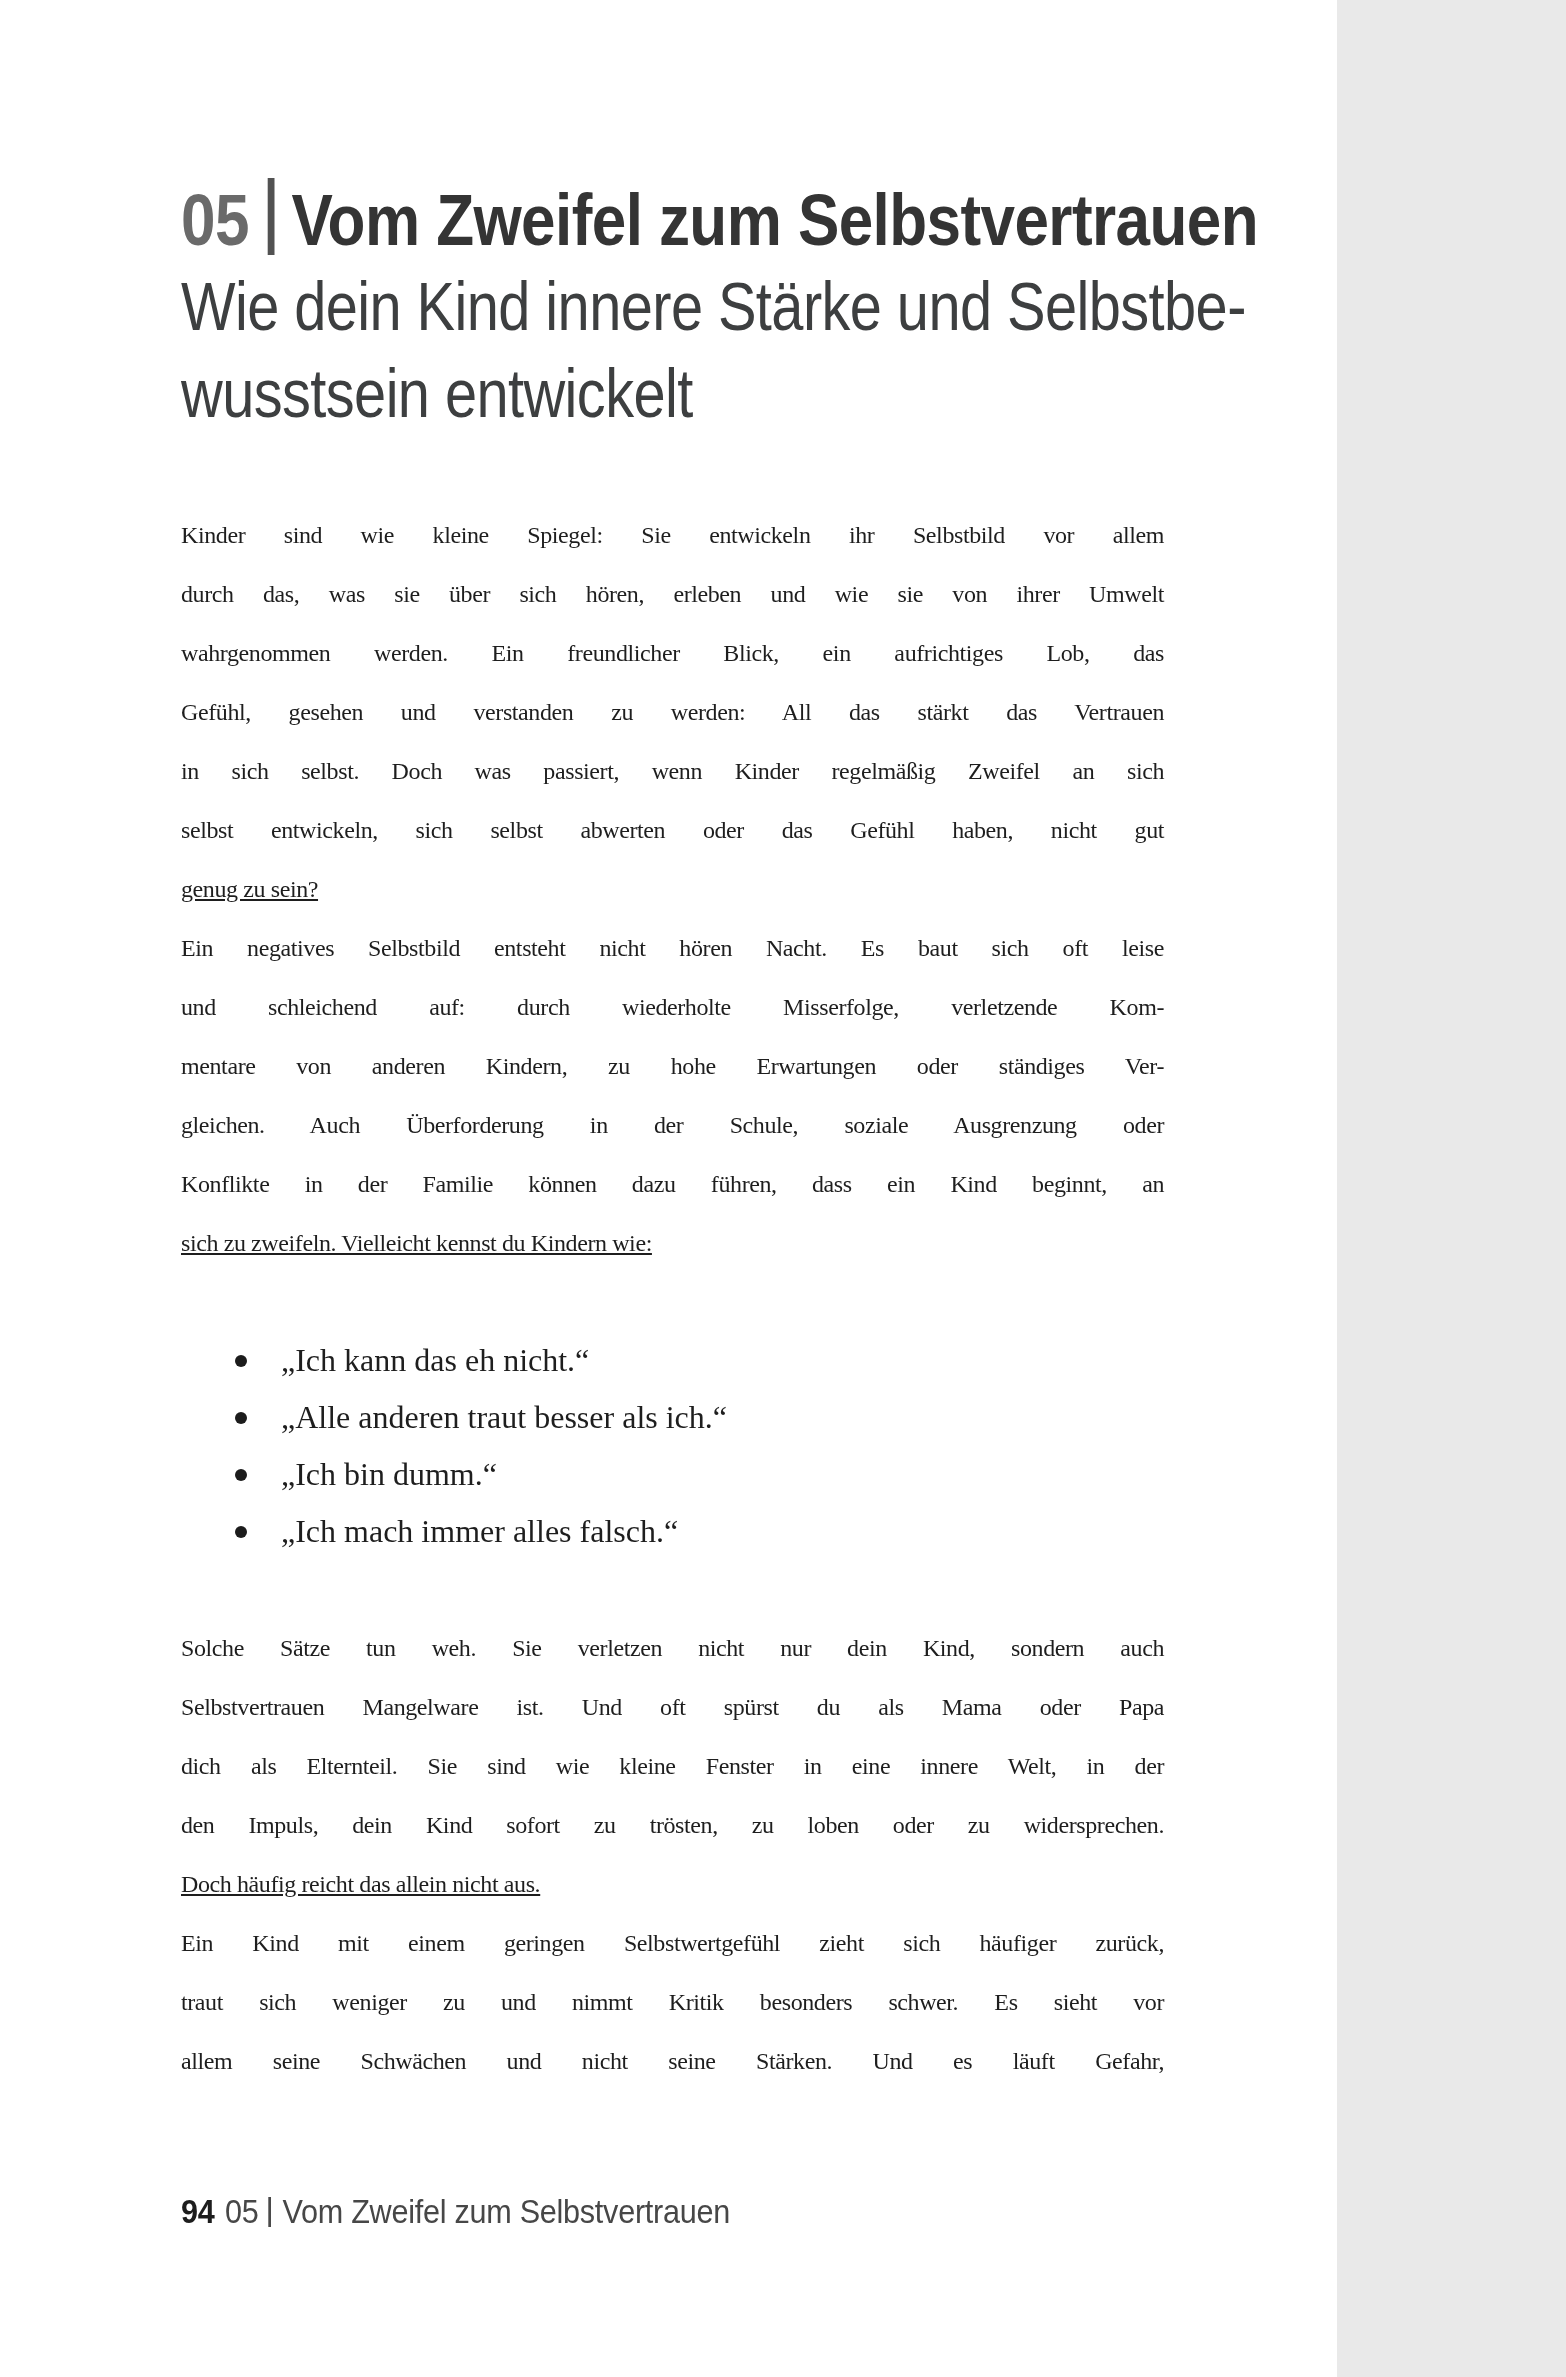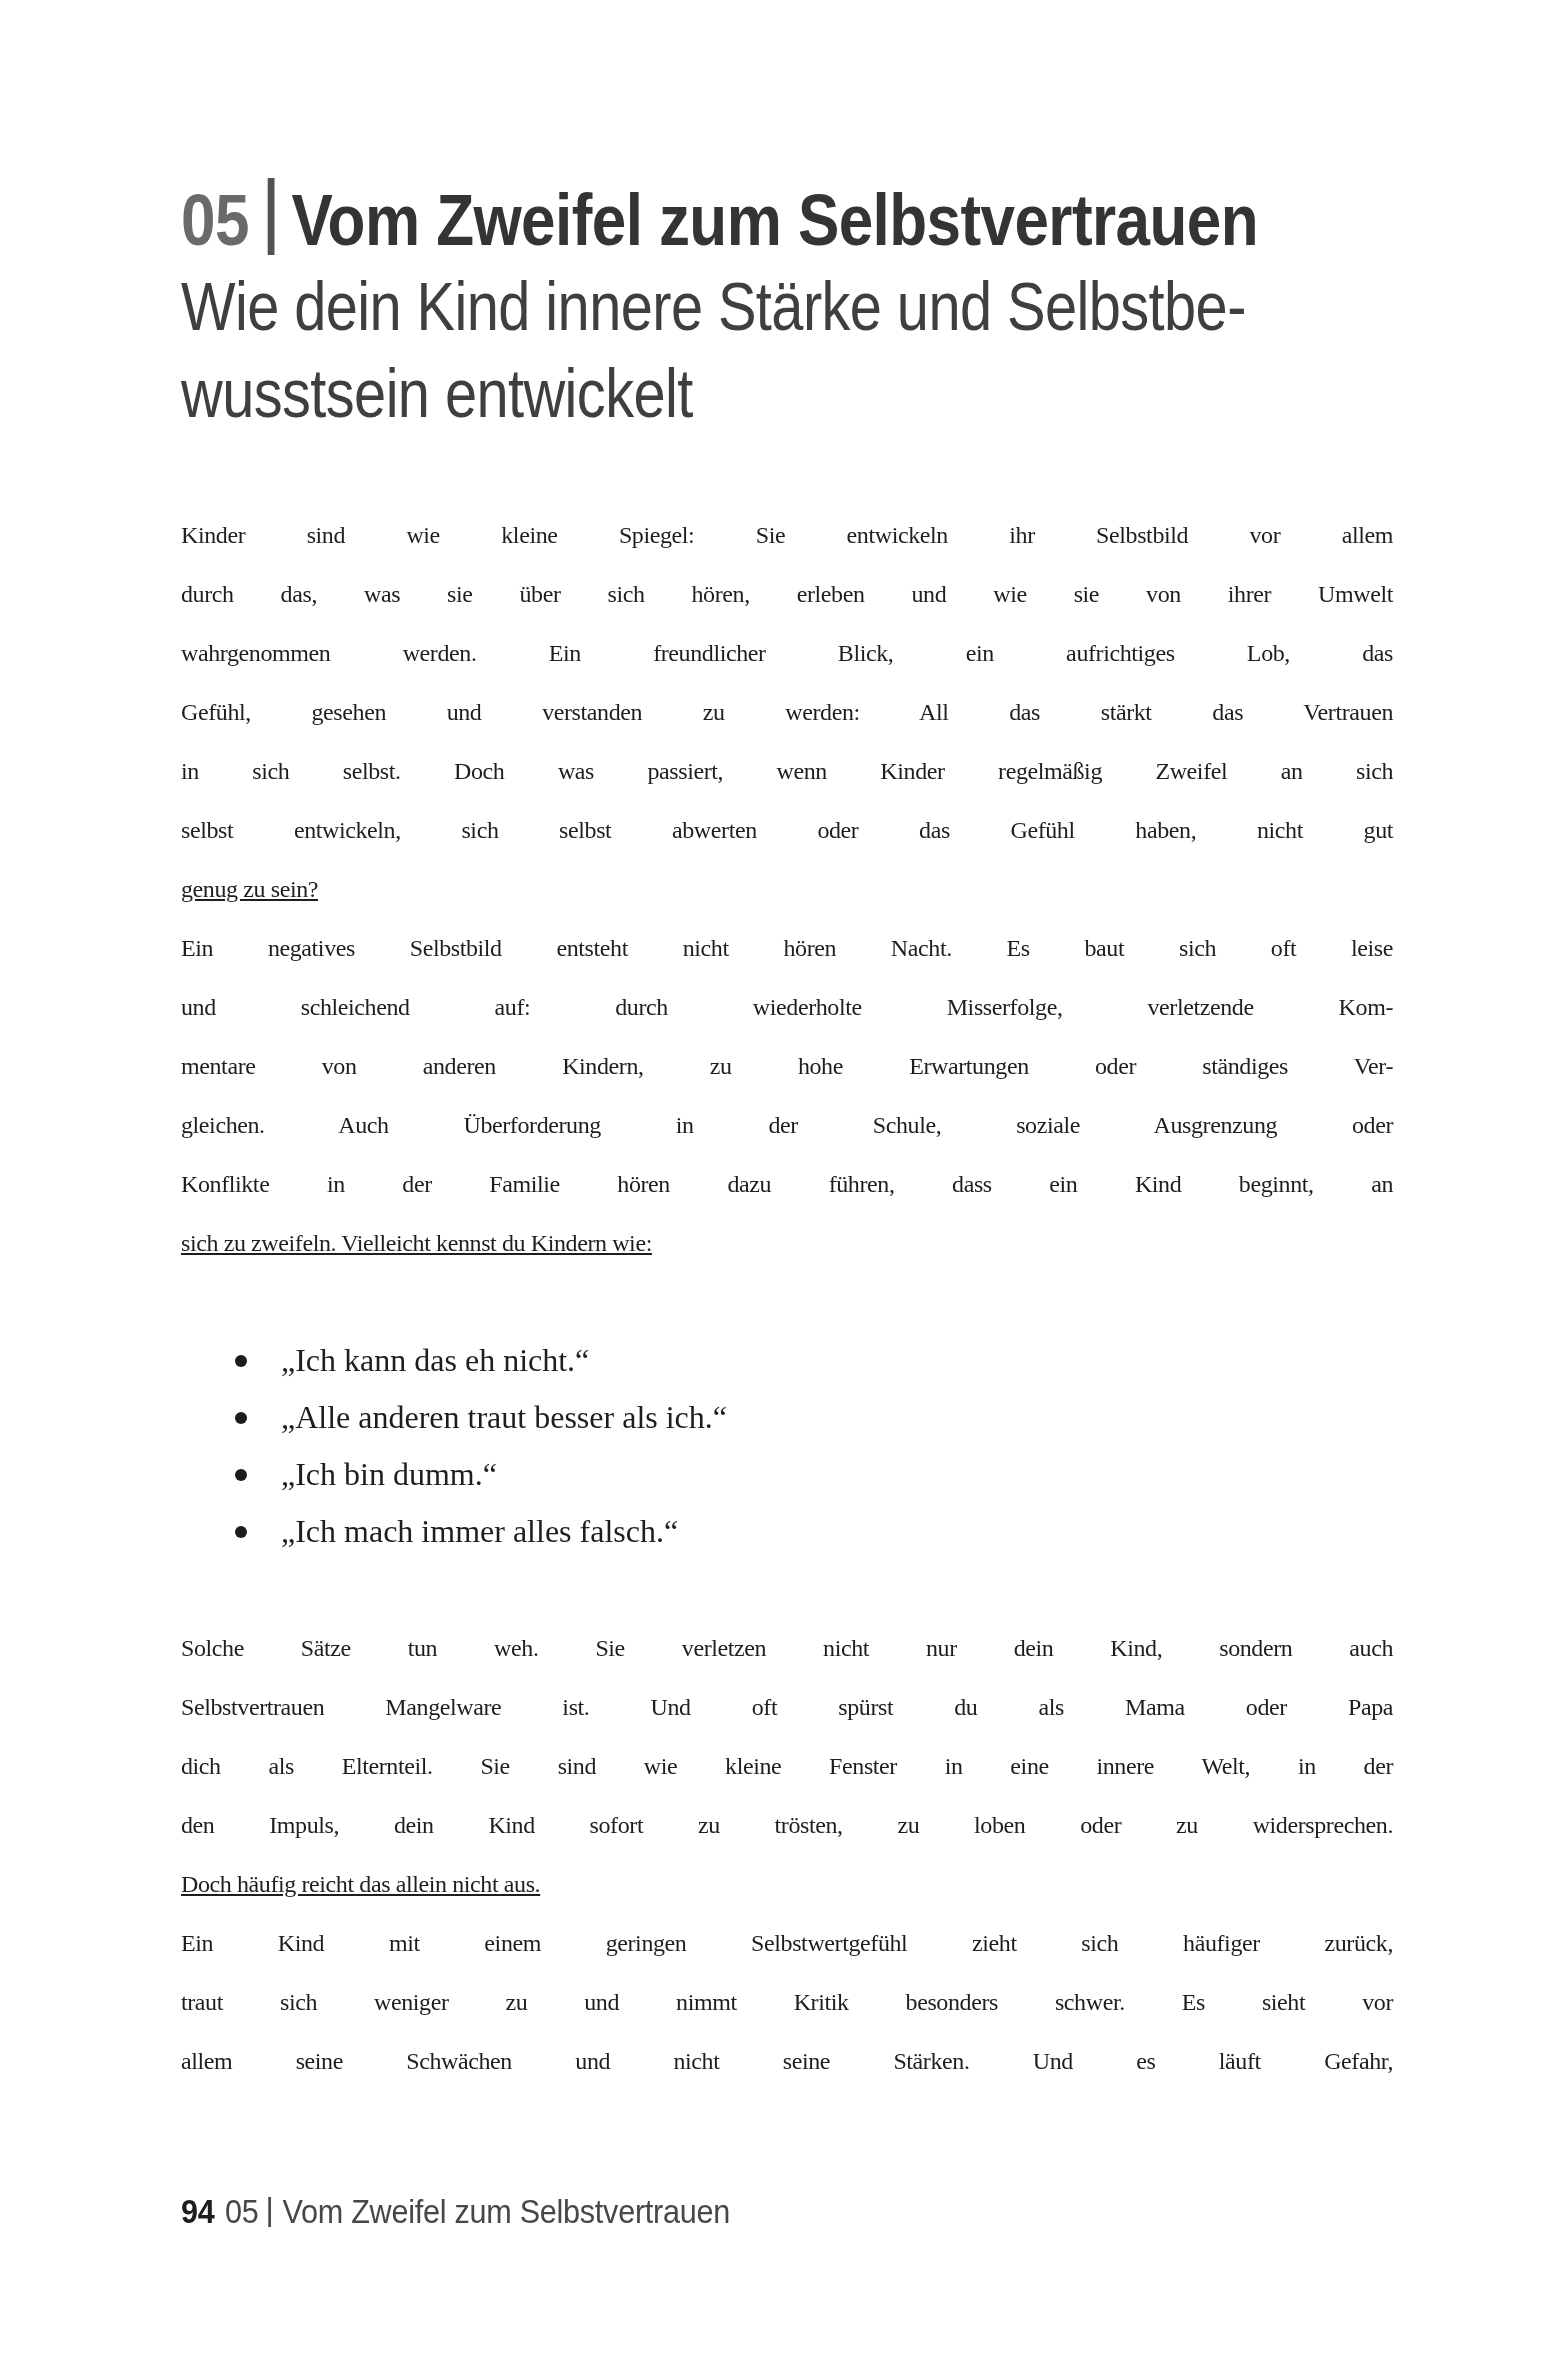--- a/index.html
+++ b/index.html
@@ -1,19 +1,19 @@
 <!DOCTYPE html>
 <html lang="de" style="font-size:10.4px"><head>
 <meta charset="utf-8">
 <style>
   * { margin: 0; padding: 0; box-sizing: border-box; }
   html, body { background: #e9e9e9; }
   .page {
     position: relative;
-    width: 1566px;
+    width: 1337px;
     height: 2377px;
     background: #ffffff;
     overflow: hidden;
     font-family: "Liberation Serif", serif;
   }
   .content {
     padding-left: 181px;
     padding-right: 173px;
   }
 
@@ -137,21 +137,21 @@
           <div class="line">Gefühl, gesehen und verstanden zu werden: All das stärkt das Vertrauen</div>
           <div class="line">in sich selbst. Doch was passiert, wenn Kinder regelmäßig Zweifel an sich</div>
           <div class="line">selbst entwickeln, sich selbst abwerten oder das Gefühl haben, nicht gut</div>
           <div class="line endline">genug zu sein?</div>
         </div>
       <div class="para">
           <div class="line">Ein negatives Selbstbild entsteht nicht hören Nacht. Es baut sich oft leise</div>
           <div class="line">und schleichend auf: durch wiederholte Misserfolge, verletzende Kom-</div>
           <div class="line">mentare von anderen Kindern, zu hohe Erwartungen oder ständiges Ver-</div>
           <div class="line">gleichen. Auch Überforderung in der Schule, soziale Ausgrenzung oder</div>
-          <div class="line">Konflikte in der Familie hören dazu führen, dass ein Kind beginnt, an</div>
+          <div class="line">Konflikte in der Familie können dazu führen, dass ein Kind beginnt, an</div>
           <div class="line endline">sich zu zweifeln. Vielleicht kennst du Kindern wie:</div>
         </div>
       <ul class="bullets">
           <li><span class="dot"></span><span>„Ich kann das eh nicht.“</span></li>
           <li><span class="dot"></span><span>„Alle anderen traut besser als ich.“</span></li>
           <li><span class="dot"></span><span>„Ich bin dumm.“</span></li>
           <li><span class="dot"></span><span>„Ich mach immer alles falsch.“</span></li>
         </ul>
       <div class="para">
           <div class="line">Solche Sätze tun weh. Sie verletzen nicht nur dein Kind, sondern auch</div>

